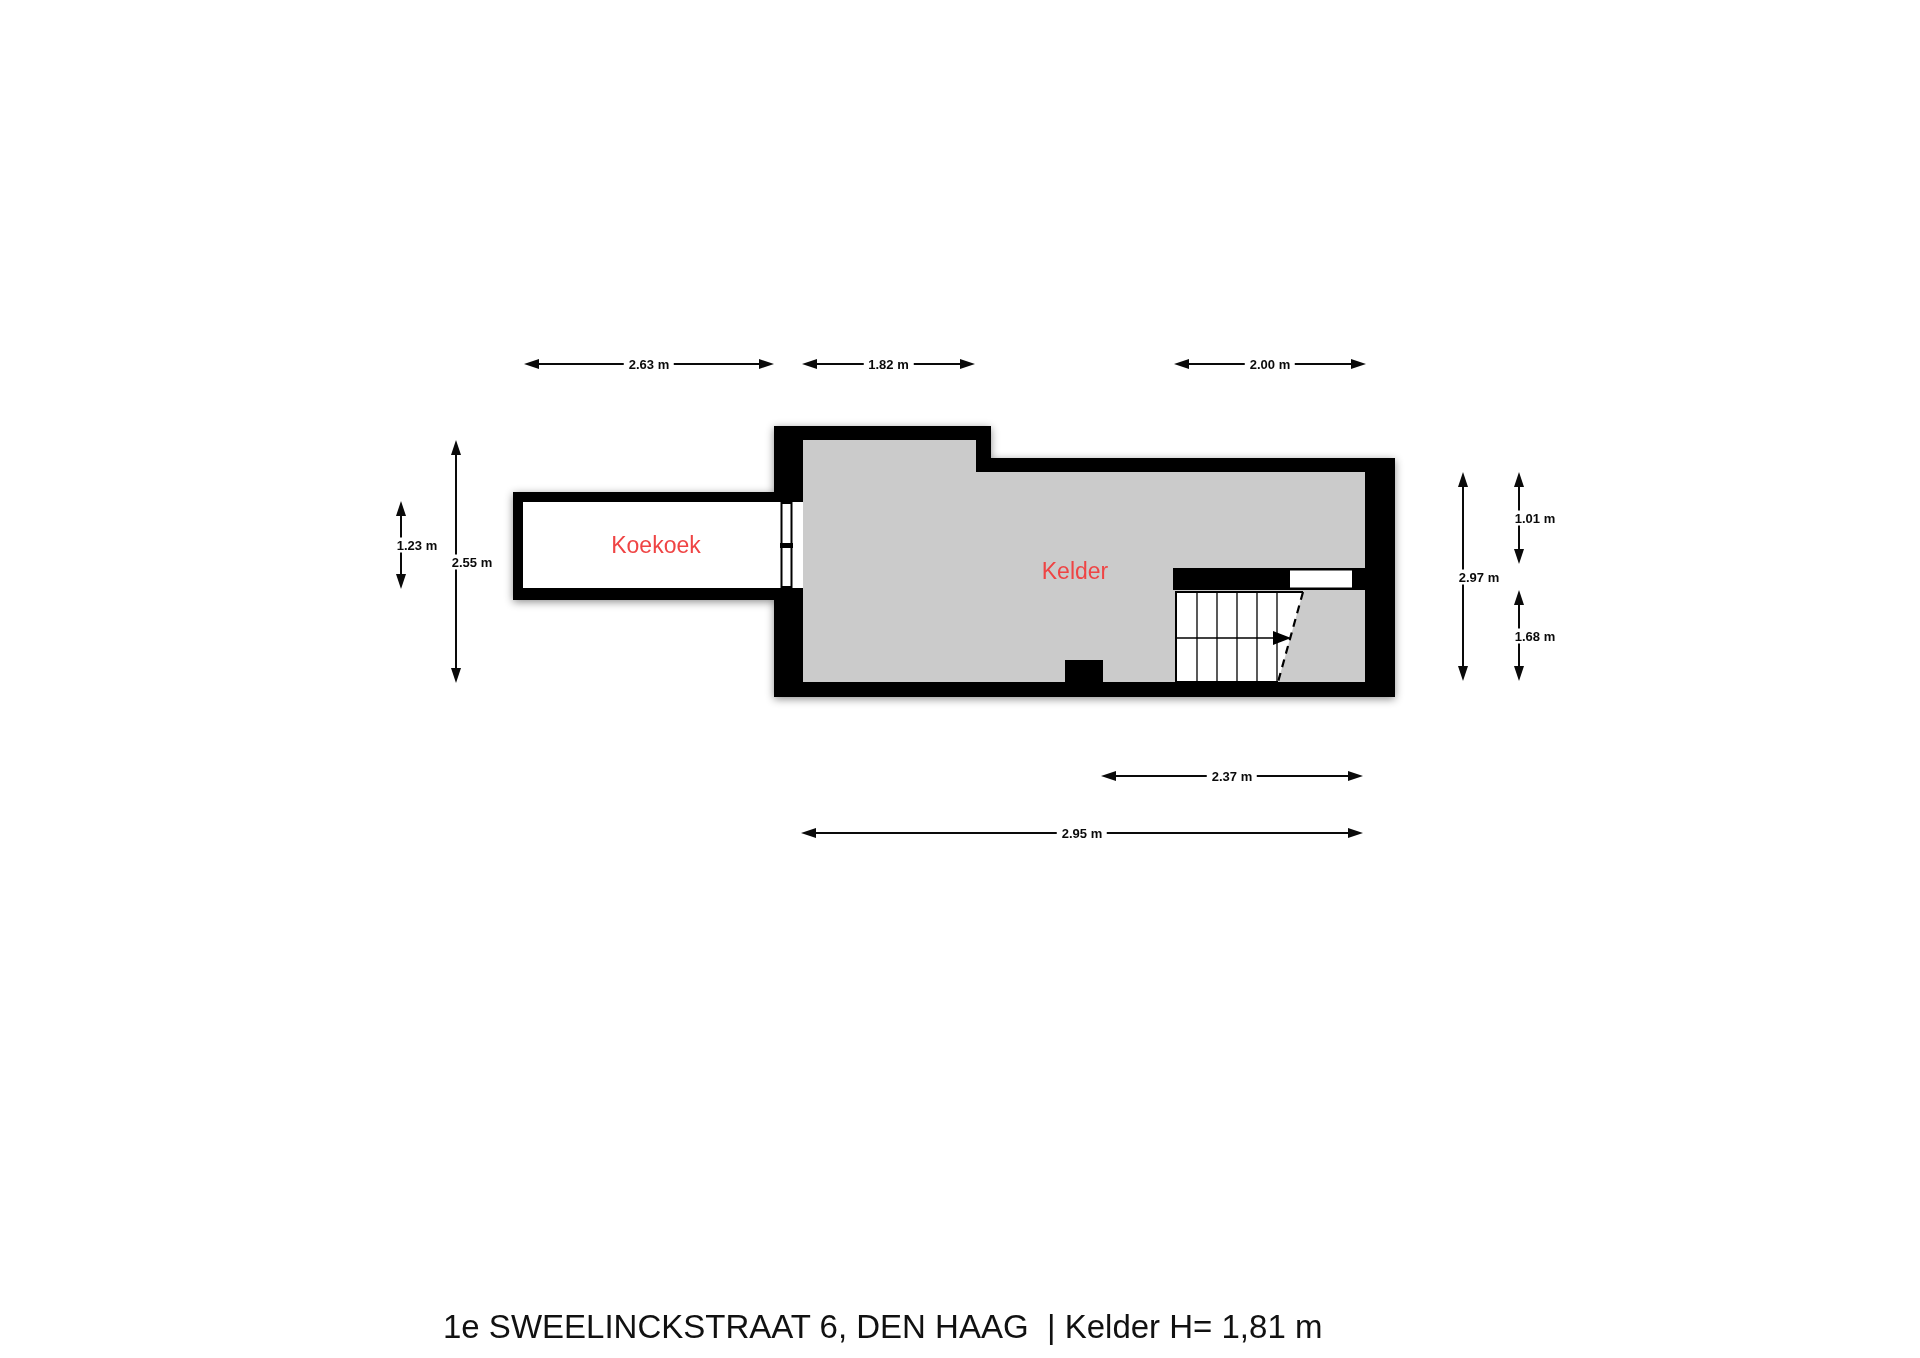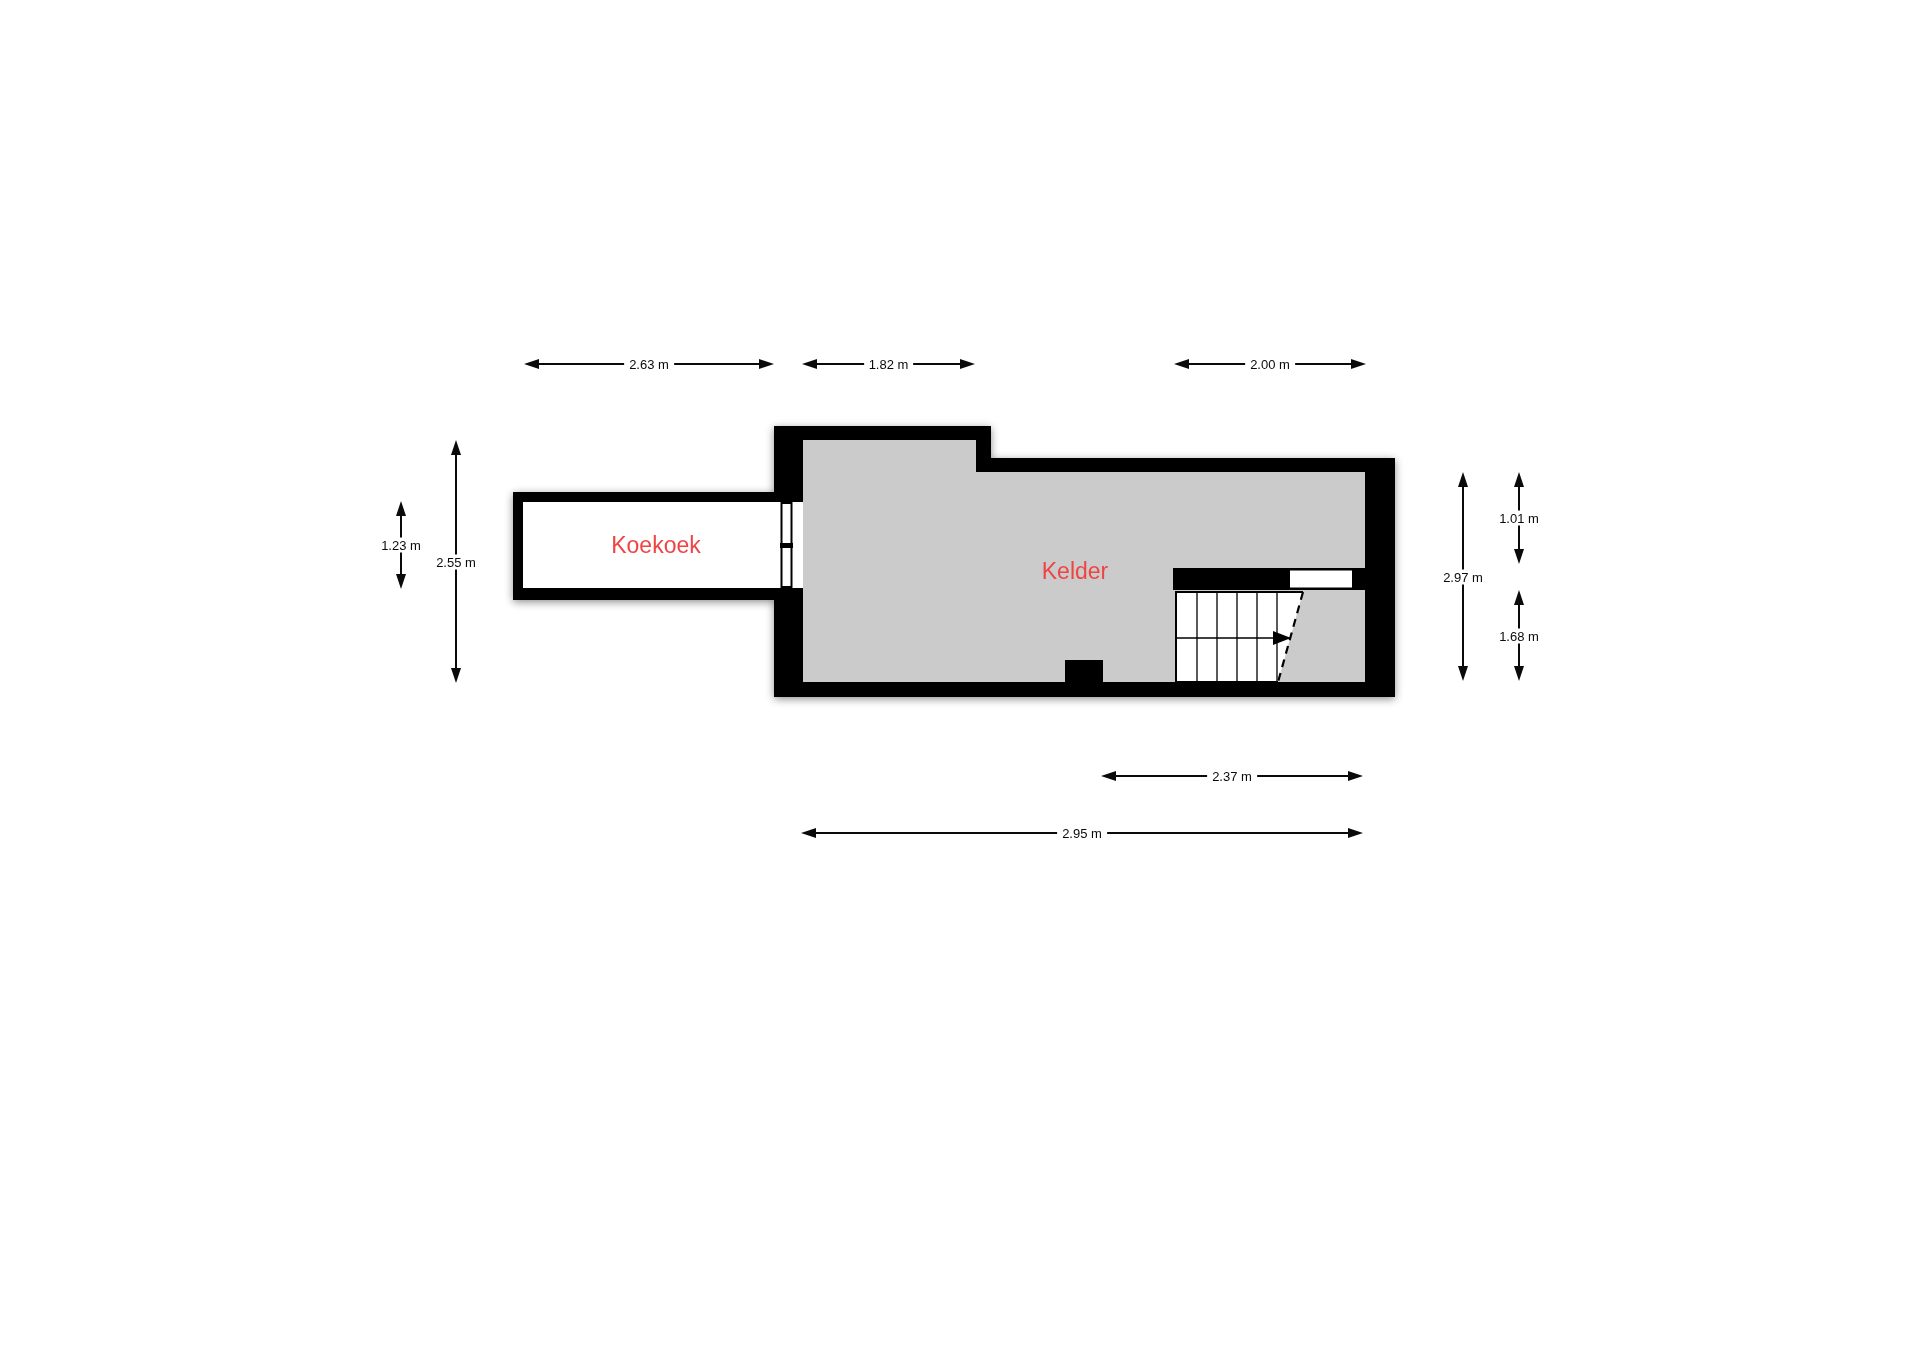--- a/index.html
+++ b/index.html
@@ -17,27 +17,27 @@
   .dim{position:absolute;}
   .dim .lbl{
     position:absolute;background:#fff;padding:0 5px;
     font-size:13px;line-height:15px;white-space:nowrap;color:#0a0a0a;
   }
   .dim.h{height:0;}
   .dim.h .line{position:absolute;left:2px;right:2px;top:-1px;border-top:2px solid #0a0a0a;}
   .dim.h .ah{position:absolute;width:0;height:0;}
   .dim.h .ah.w{left:-1px;top:-5px;border-top:5px solid transparent;border-bottom:5px solid transparent;border-right:15px solid #0a0a0a;}
   .dim.h .ah.e{right:-1px;top:-5px;border-top:5px solid transparent;border-bottom:5px solid transparent;border-left:15px solid #0a0a0a;}
-  .dim.h .lbl{left:50%;top:0;transform:translate(-50%,-50%);}
+  .dim.h .lbl{left:50%;top:0;transform:translate(-50%,-50%);font-weight:bold;}
   .dim.v{width:0;}
   .dim.v .line{position:absolute;top:2px;bottom:2px;left:-1px;border-left:2px solid #0a0a0a;}
   .dim.v .ah{position:absolute;width:0;height:0;}
   .dim.v .ah.n{top:-1px;left:-5px;border-left:5px solid transparent;border-right:5px solid transparent;border-bottom:15px solid #0a0a0a;}
   .dim.v .ah.s{bottom:-1px;left:-5px;border-left:5px solid transparent;border-right:5px solid transparent;border-top:15px solid #0a0a0a;}
-  .dim.v .lbl{left:0;top:50%;transform:translate(-50%,-50%);}
+  .dim.v .lbl{left:16px;top:50%;transform:translate(-50%,-50%);font-weight:bold;}
 
   
   .room-label{
     position:absolute;width:200px;text-align:center;
     font-size:23px;line-height:26px;color:#ef4444;
   }
 
   
   .footer-title{
     position:absolute;left:443px;top:1309px;
@@ -168,14 +168,15 @@
   <div class="dim h" style="left:802px;top:833px;width:560px">
     <span class="line"></span>
     <span class="ah w"></span>
     <span class="ah e"></span>
     <span class="lbl">2.95 m</span>
   </div>
 
   <div class="room-label" style="left:556px;top:532px">Koekoek</div>
   <div class="room-label" style="left:975px;top:558px">Kelder</div>
 
+  <div class="footer-title">1e SWEELINCKSTRAAT 6, DEN HAAG  | Kelder H= 1,81 m</div>
 
 </div>
 
 </body></html>

